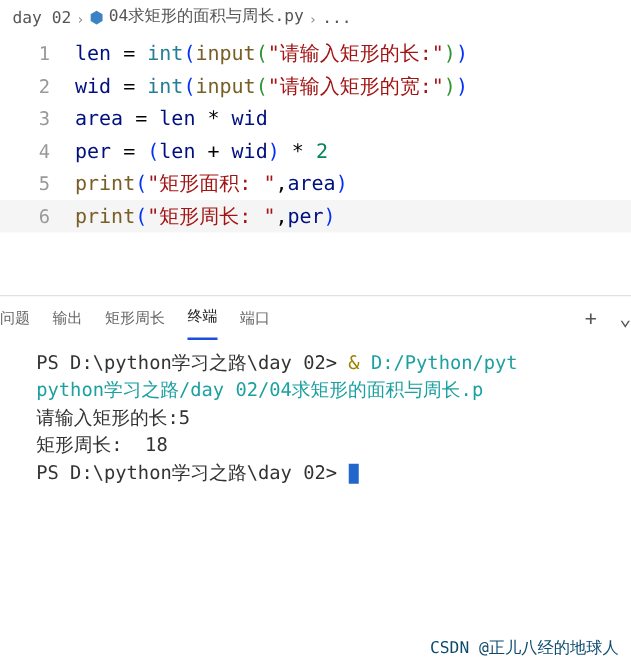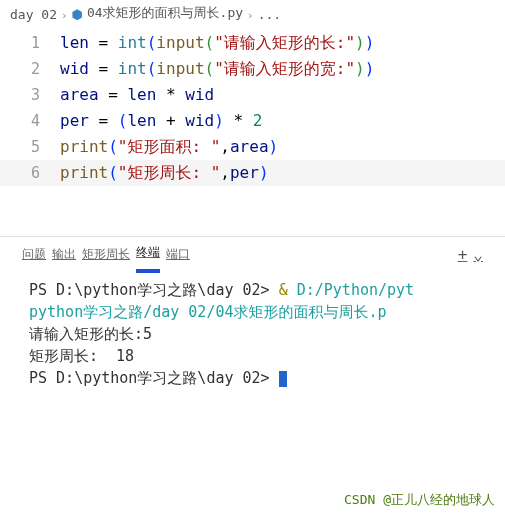--- a/index.html
+++ b/index.html
@@ -50,29 +50,28 @@
   .t-num { color: #098658; }
   .t-pn  { color: #0431fa; }
   .t-pn2 { color: #319331; }
   .panel {
     border-top: 1px solid #e0e0e0;
     margin-top: 30px;
   }
   .tabs {
     display: flex;
     align-items: center;
-    padding: 0 22px;
-    gap: 6px;
+    padding: 0 0;
+    gap: 18px;
     font-size: 12px;
     color: #666;
     height: 34px;
-    text-decoration: underline;
   }
   .tab { padding: 8px 0; cursor: pointer; }
-  .tab.active { color: #222; border-bottom: 4px solid #1d4ed8; }
+  .tab.active { color: #222; border-bottom: 2px solid #1d4ed8; }
   .tab-spacer { flex: 1; }
   .tab-action { font-size: 16px; color: #555; cursor: pointer; }
   .terminal {
     padding: 8px 12px;
     font-size: 15px;
     line-height: 22px;
     font-family: "Consolas", "Microsoft YaHei", monospace;
   }
   .term-line { white-space: pre; margin-left: 17px; }
   .ps-prompt { color: #333; }
@@ -80,24 +79,24 @@
   .ps-path { color: #1ca0a0; }
   .cursor-block {
     display: inline-block;
     width: 8px;
     height: 16px;
     background: #2266cc;
     vertical-align: text-bottom;
   }
   .watermark {
     position: absolute;
-    bottom: 20px;
+    bottom: 2px;
     right: 10px;
     font-size: 13px;
-    color: #4d7c0f;
+    color: #0c4a6e;
   }
 </style>
 </head>
 <body>
 
 <div class="breadcrumb">
   <span>day 02</span>
   <span class="chev">›</span>
   <span class="py-icon">⬢</span>
   <span>04求矩形的面积与周长.py</span>

